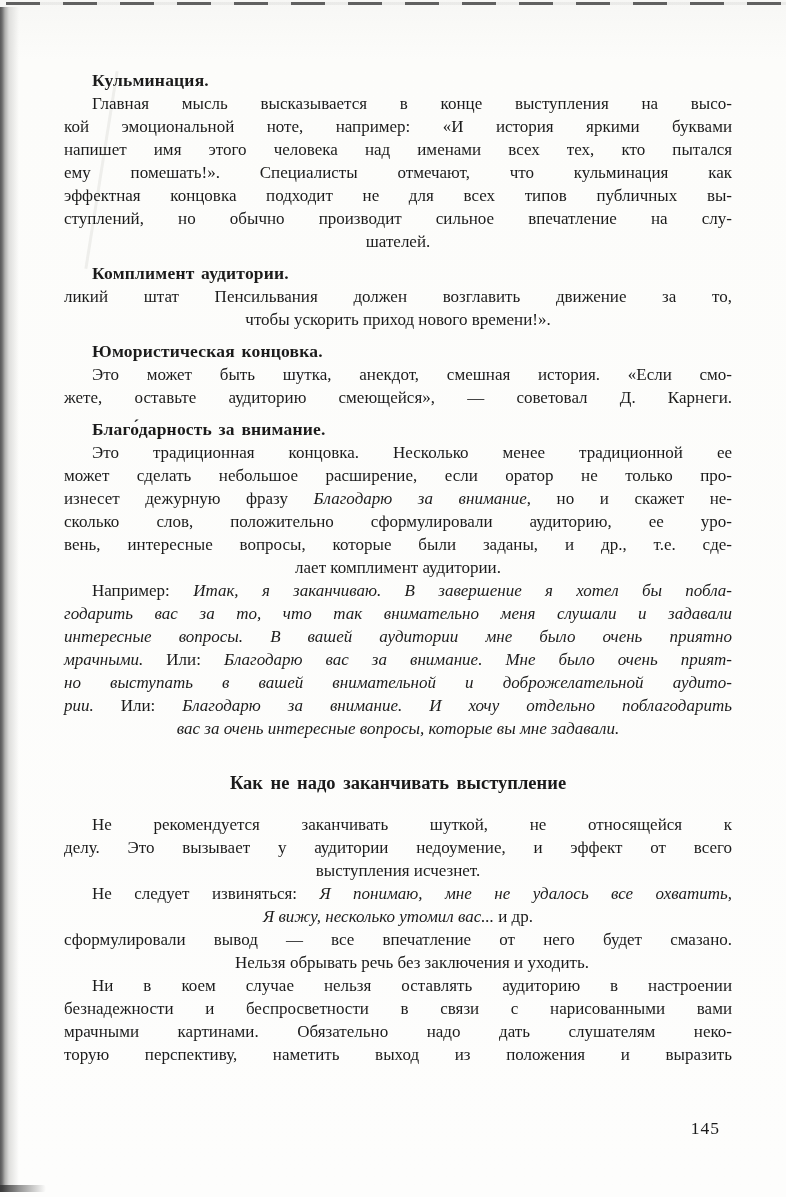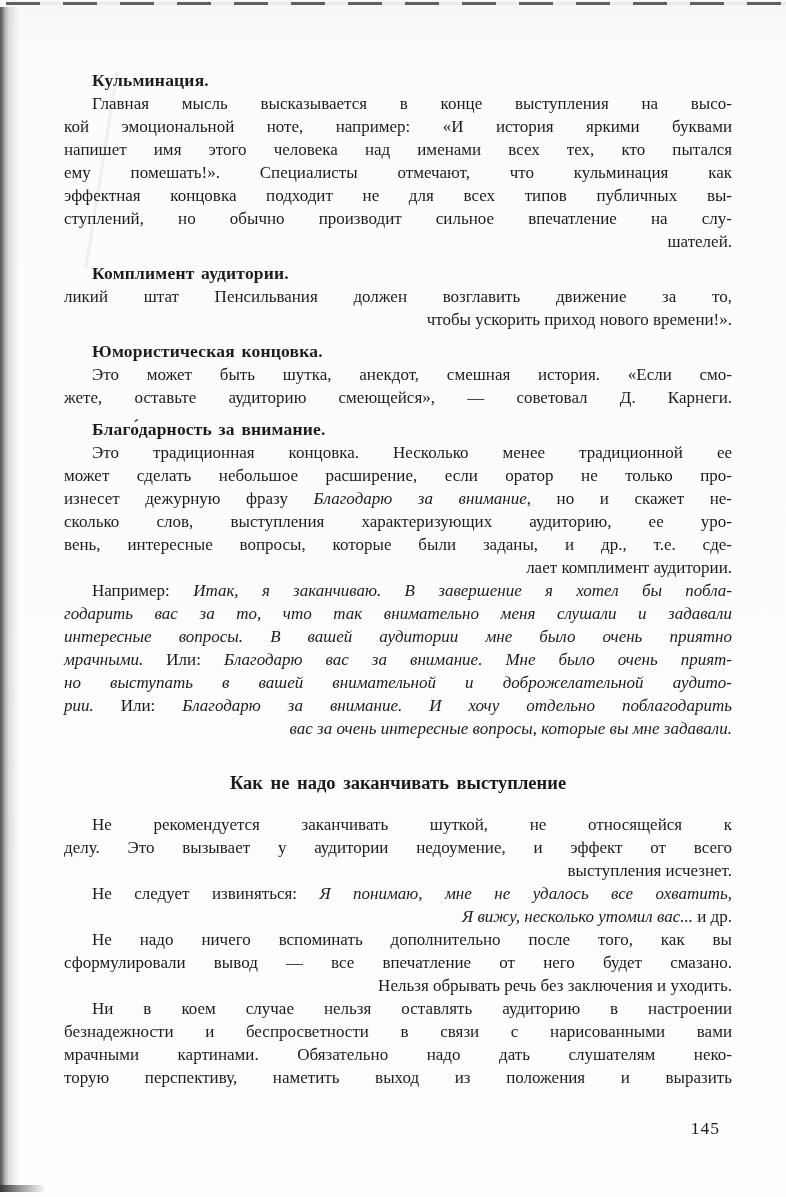--- a/index.html
+++ b/index.html
@@ -42,21 +42,21 @@
     margin-top:9px; text-indent:28px;
     letter-spacing:0.2px; word-spacing:2px;
   }
   .text-block > :first-child { margin-top:17px; }
   .center-heading {
     font-weight:bold; font-size:18.5px; line-height:23px;
     text-align:center; text-indent:0;
     margin:32px 0 18px 0; word-spacing:3px;
   }
   .para { margin:0; }
-  .line { text-align:right; white-space:normal; }
+  .line { text-align:center; white-space:normal; }
   .line.just { text-align:justify; text-align-last:justify; }
   .line.first { text-indent:28px; }
   .it { font-style:italic;margin-top:16px; }
   .page-number {
     position:absolute; top:1118px; right:66px;
     font-size:17.5px; letter-spacing:1px;
   }
 </style>
 </head>
 <body>
@@ -86,21 +86,21 @@
       <div class="heading">Юмористическая концовка.</div>
       <div class="para">
         <div class="line first just"><span>Это может быть шутка, анекдот, смешная история. «Если смо-</span></div>
         <div class="line just"><span>жете, оставьте аудиторию смеющейся», — советовал Д. Карнеги.</span></div>
       </div>
       <div class="heading">Благо́дарность за внимание.</div>
       <div class="para">
         <div class="line first just"><span>Это традиционная концовка. Несколько менее традиционной ее</span></div>
         <div class="line just"><span>может сделать небольшое расширение, если оратор не только про-</span></div>
         <div class="line just"><span>изнесет дежурную фразу </span><span class="it">Благодарю за внимание</span><span>, но и скажет не-</span></div>
-        <div class="line just"><span>сколько слов, выступления характеризующих аудиторию, ее уро-</span></div>
+        <div class="line just"><span>сколько слов, положительно сформулировали аудиторию, ее уро-</span></div>
         <div class="line just"><span>вень, интересные вопросы, которые были заданы, и др., т.е. сде-</span></div>
         <div class="line"><span>лает комплимент аудитории.</span></div>
       </div>
       <div class="para">
         <div class="line first just"><span>Например: </span><span class="it">Итак, я заканчиваю. В завершение я хотел бы побла-</span></div>
         <div class="line just"><span class="it">годарить вас за то, что так внимательно меня слушали и задавали</span></div>
         <div class="line just"><span class="it">интересные вопросы. В вашей аудитории мне было очень приятно</span></div>
         <div class="line just"><span class="it">мрачными.</span><span> Или: </span><span class="it">Благодарю вас за внимание. Мне было очень прият-</span></div>
         <div class="line just"><span class="it">но выступать в вашей внимательной и доброжелательной аудито-</span></div>
         <div class="line just"><span class="it">рии.</span><span> Или: </span><span class="it">Благодарю за внимание. И хочу отдельно поблагодарить</span></div>
@@ -110,21 +110,20 @@
       <div class="para">
         <div class="line first just"><span>Не рекомендуется заканчивать шуткой, не относящейся к</span></div>
         <div class="line just"><span>делу. Это вызывает у аудитории недоумение, и эффект от всего</span></div>
         <div class="line"><span>выступления исчезнет.</span></div>
       </div>
       <div class="para">
         <div class="line first just"><span>Не следует извиняться: </span><span class="it">Я понимаю, мне не удалось все охватить,</span></div>
         <div class="line"><span class="it">Я вижу, несколько утомил вас...</span><span> и др.</span></div>
       </div>
       <div class="para">
-        <div class="line first just"><span>Не надо ничего вспоминать дополнительно после того, как вы</span></div>
         <div class="line just"><span>сформулировали вывод — все впечатление от него будет смазано.</span></div>
       </div>
       <div class="para">
         <div class="line first"><span>Нельзя обрывать речь без заключения и уходить.</span></div>
       </div>
       <div class="para">
         <div class="line first just"><span>Ни в коем случае нельзя оставлять аудиторию в настроении</span></div>
         <div class="line just"><span>безнадежности и беспросветности в связи с нарисованными вами</span></div>
         <div class="line just"><span>мрачными картинами. Обязательно надо дать слушателям неко-</span></div>
         <div class="line just"><span>торую перспективу, наметить выход из положения и выразить</span></div>

